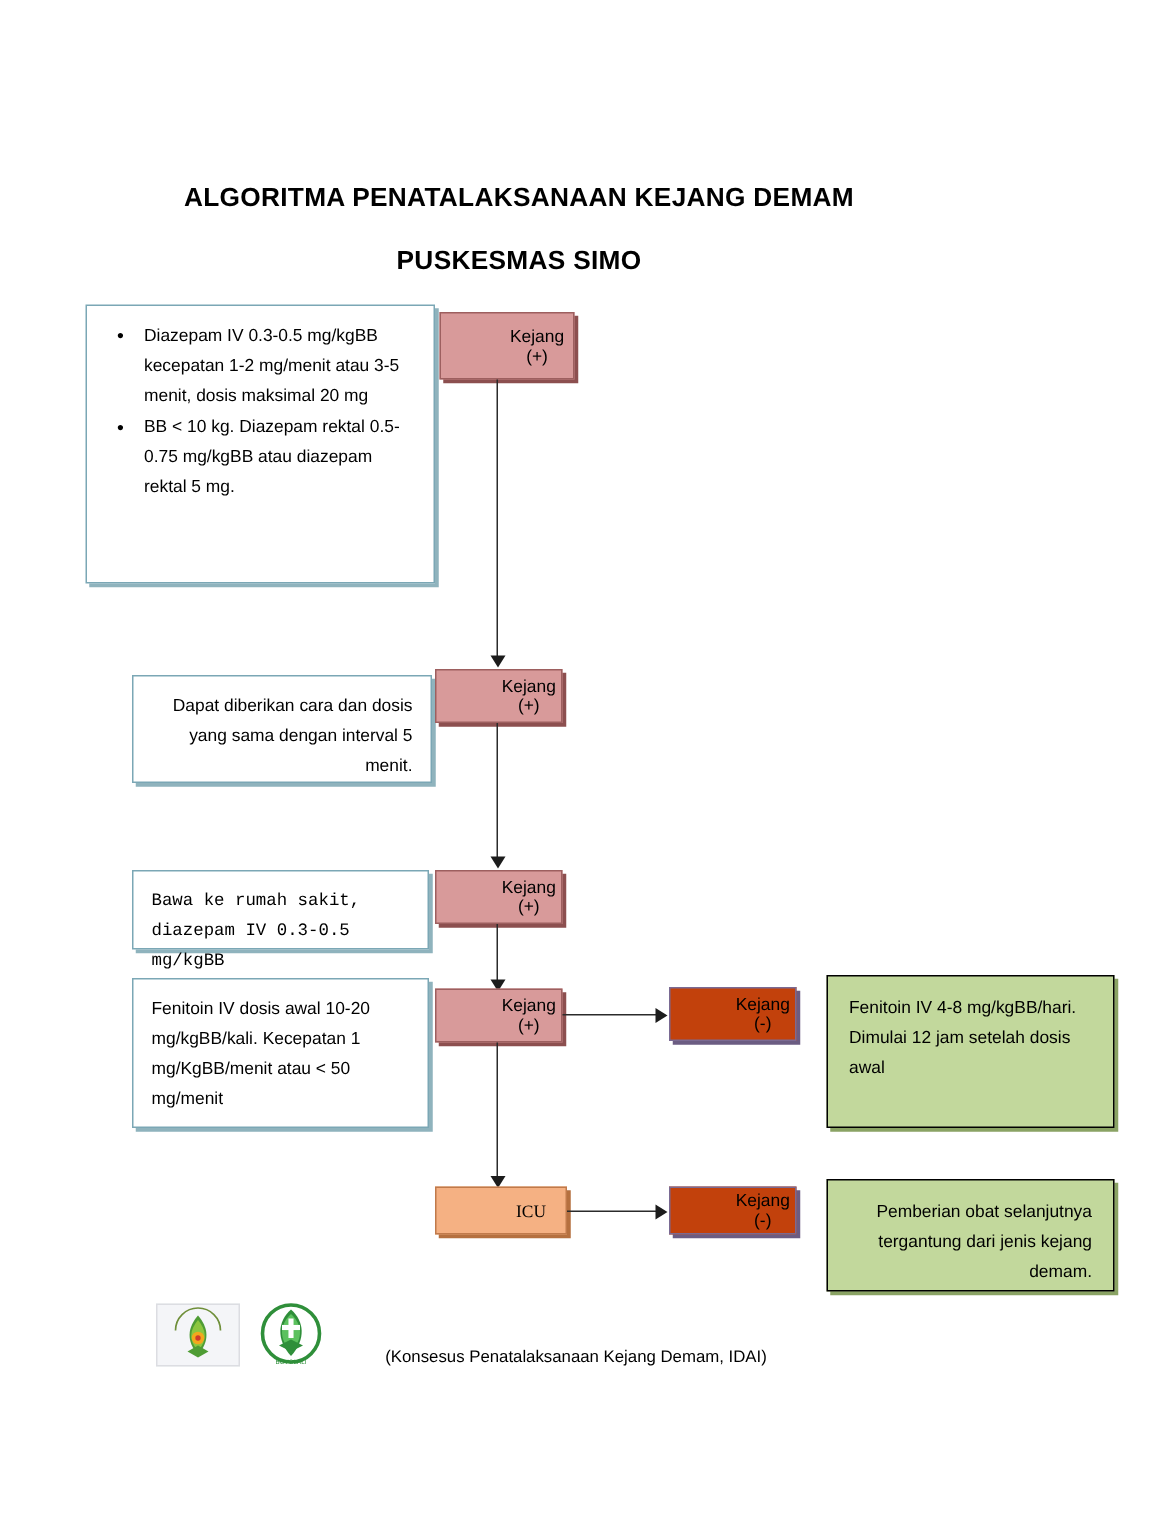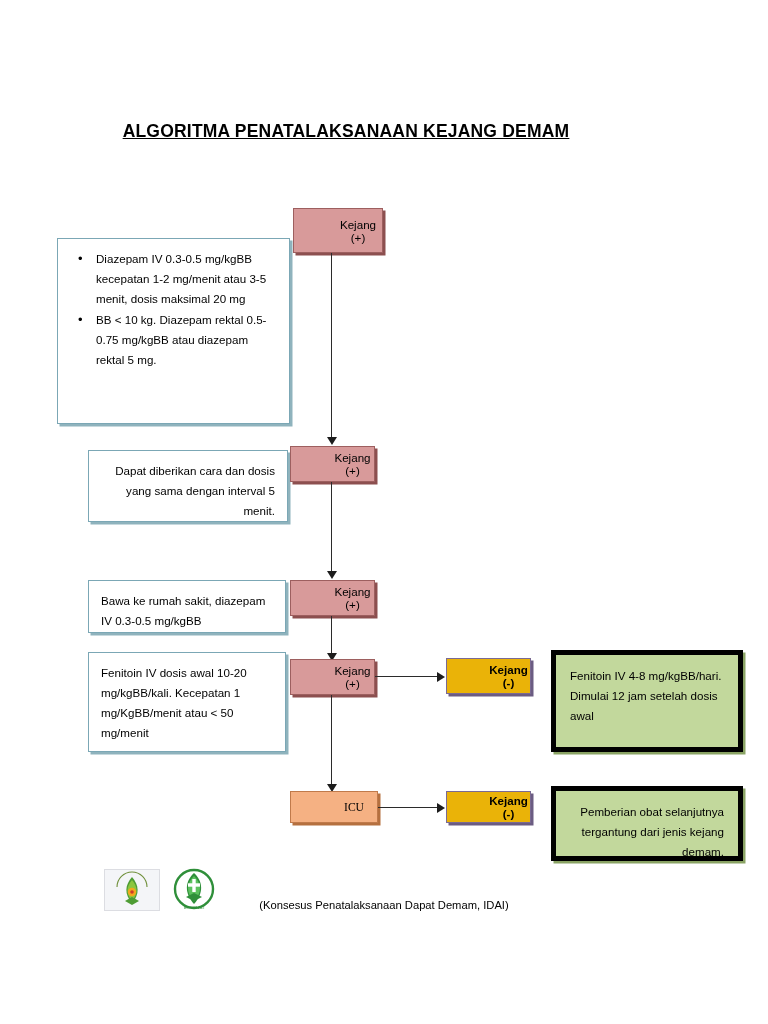--- a/index.html
+++ b/index.html
@@ -26,21 +26,20 @@
   
   .title {
     position: absolute;
     left: 0;
     width: 692px;
     text-align: center;
     font-weight: bold;
     font-size: 17.5px;
     letter-spacing: 0.2px;
     color: #000;
-    text-decoration: underline;
   }
   #title-line1 { top: 121px; }
   #title-line2 { top: 163px; }
 
   
   .notebox {
     position: absolute;
     background: #ffffff;
     border: 1px solid #7ba7b5;
     box-shadow: 2.5px 2.5px 0 0 #8fb3bd;
@@ -81,37 +80,36 @@
     text-align: center;
     border: 1px solid #9b6767;
     padding-left: 40px;
   }
   .procbox.pink {
     background: #d89a9a;
     border-color: #9d5f5f;
     box-shadow: 2.5px 2.5px 0 0 #8c4f4f;
   }
   .procbox.purple {
-    background: #eab308;
+    background: #c2410c;
     border-color: #7a6a93;
     box-shadow: 2.5px 2.5px 0 0 #6b5c82;
-    font-weight: bold;
   }
   .procbox.orange {
     background: #f5b183;
     border-color: #c07a4b;
     box-shadow: 2.5px 2.5px 0 0 #b5703f;
   }
 
   
   .greenbox {
     position: absolute;
     box-sizing: border-box;
     background: #c2d89c;
-    border: 5px solid #000000;
+    border: 1px solid #000000;
     box-shadow: 2.5px 2.5px 0 0 #8aa364;
     font-size: 11.6px;
     line-height: 1.72;
     padding: 11px 14px;
     color: #000;
   }
   .greenbox p { margin: 0; }
 
   
   .vline {
@@ -164,22 +162,23 @@
     font-size: 11.2px;
     color: #000;
   }
 </style>
 </head>
 <body>
 
 <div id="canvas">
 
   <div class="title" id="title-line1">ALGORITMA PENATALAKSANAAN KEJANG DEMAM</div>
-
-  <div class="notebox" style="left:57px; top:203px; width:233px; height:186px;margin-top:35px;">
+  <div class="title" id="title-line2">PUSKESMAS SIMO</div>
+
+  <div class="notebox" style="left:57px; top:203px; width:233px; height:186px;">
     <ul>
       <li>Diazepam IV 0.3-0.5 mg/kgBB kecepatan 1-2 mg/menit atau 3-5 menit, dosis maksimal 20 mg</li>
       <li>BB &lt; 10 kg. Diazepam rektal 0.5-0.75 mg/kgBB atau diazepam rektal 5 mg.</li>
     </ul>
   </div>
 
   <div class="procbox pink" style="left:293px; top:208px; width:90px; height:45px;">
     <span>Kejang (+)</span>
   </div>
 
@@ -190,21 +189,21 @@
     <p>Dapat diberikan cara dan dosis yang sama dengan  interval 5 menit.</p>
   </div>
 
   <div class="procbox pink" style="left:290px; top:446px; width:85px; height:36px;">
     <span>Kejang (+)</span>
   </div>
 
   <div class="vline" style="left:331px; top:482px; height:91px;"></div>
   <div class="arrow-down" style="left:327px; top:571px;"></div>
 
-  <div class="notebox" style="left:88px; top:580px; width:198px; height:53px;">
+  <div class="notebox" style="left:88px; top:580px; width:198px; height:53px;font-family:Liberation Mono, monospace;">
     <p>Bawa ke rumah sakit, diazepam IV 0.3-0.5 mg/kgBB</p>
   </div>
 
   <div class="procbox pink" style="left:290px; top:580px; width:85px; height:36px;">
     <span>Kejang (+)</span>
   </div>
 
   <div class="vline" style="left:331px; top:616px; height:40px;"></div>
   <div class="arrow-down" style="left:327px; top:653px;"></div>
 
@@ -261,15 +260,15 @@
       <circle cx="22" cy="22" r="19" fill="none" stroke="#2f8f3a" stroke-width="2.4"></circle>
       <path d="M22 6 C31 14 32 26 22 37 C12 26 13 14 22 6 Z" fill="#2f8f3a"></path>
       <path d="M22 9 C29.5 16 30.5 25.5 22 34 C13.5 25.5 14.5 16 22 9 Z" fill="#5cc15e"></path>
       <rect x="20.3" y="12" width="3.4" height="13" fill="#ffffff"></rect>
       <rect x="16" y="16.3" width="12" height="3.4" fill="#ffffff"></rect>
       <path d="M14 30 L22 26 L30 30 L22 34 Z" fill="#2f8f3a"></path>
       <text x="22" y="42" font-size="4.2" fill="#2f8f3a" text-anchor="middle" font-family="'Liberation Sans',sans-serif">BOYOLALI</text>
     </svg>
   </div>
 
-  <div class="caption">(Konsesus Penatalaksanaan Dapat Demam, IDAI)</div>
+  <div class="caption">(Konsesus Penatalaksanaan Kejang Demam, IDAI)</div>
 
 </div>
 
 </body></html>

